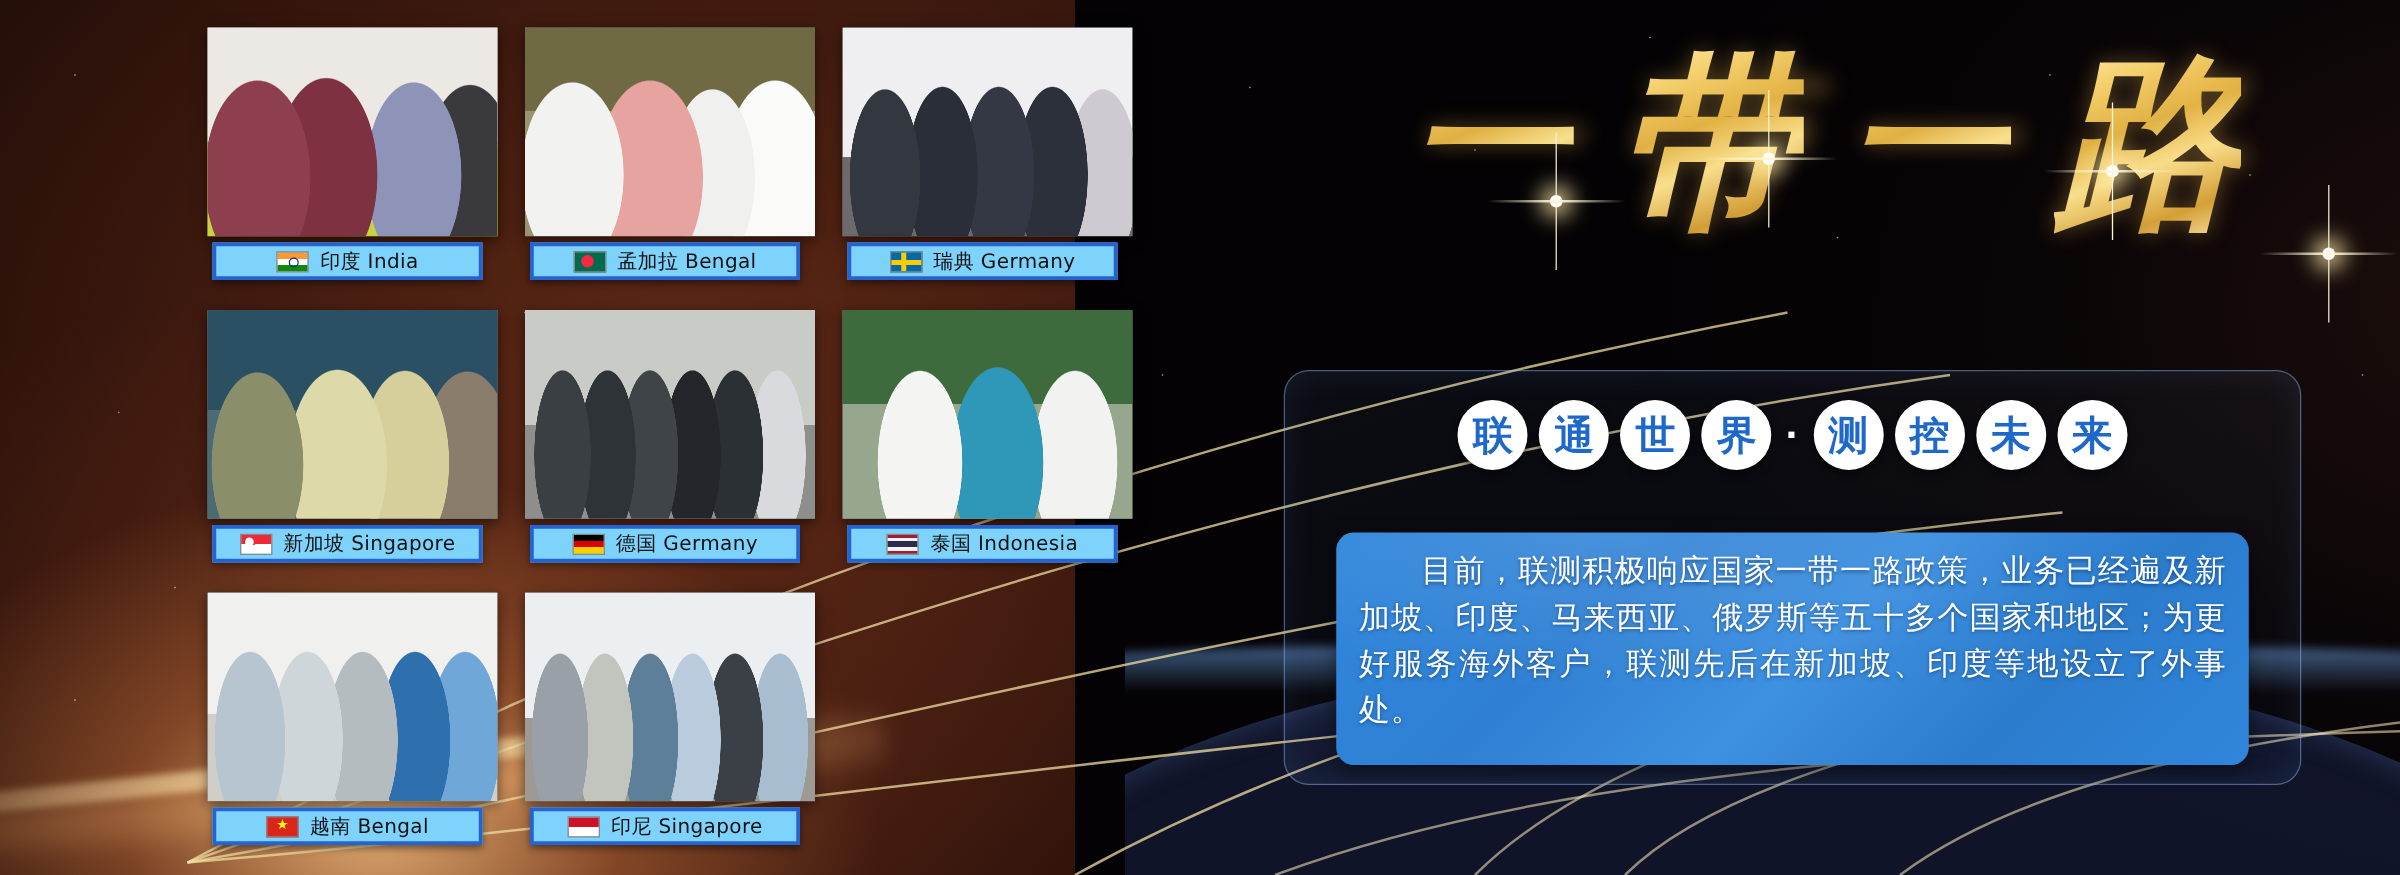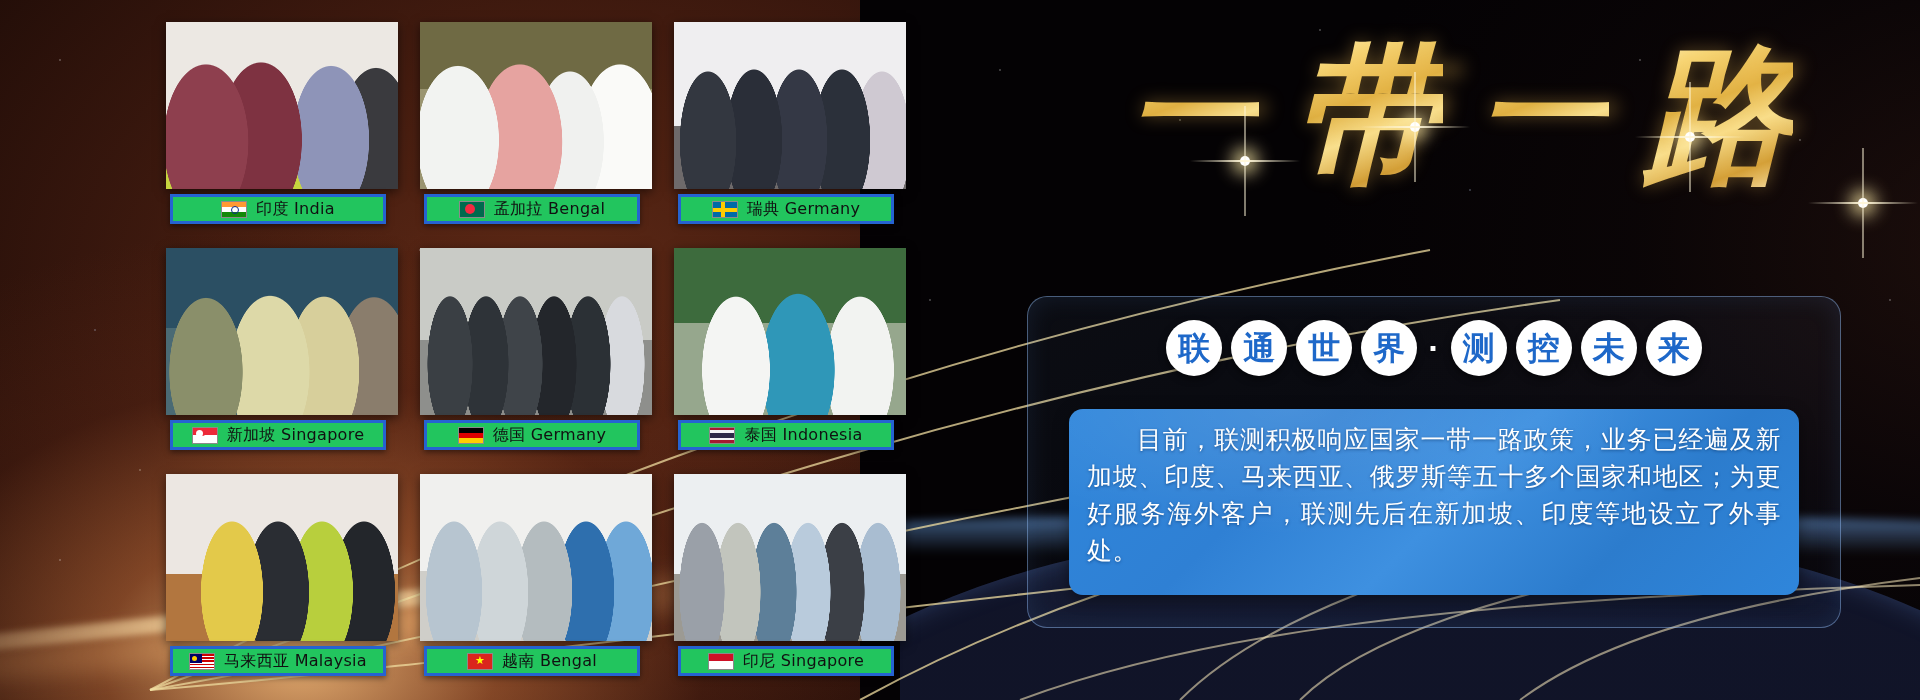--- a/index.html
+++ b/index.html
@@ -75,21 +75,21 @@
 
   
   #grid{position:absolute;left:166px;top:22px;width:740px;height:660px;
     display:grid;grid-template-columns:repeat(3,232px);grid-template-rows:repeat(3,208px);
     column-gap:22px;row-gap:18px;}
   .cell{position:relative;width:232px;height:208px;}
   .photo{position:relative;width:232px;height:167px;overflow:hidden;
     box-shadow:0 3px 10px rgba(0,0,0,0.55);background:#7d8a92;}
   .photo .ph-sky{position:absolute;inset:0;}
   .labelbar{position:absolute;left:4px;top:172px;width:216px;height:30px;
-    background:#22c55e;border:3px solid #2563d1;box-sizing:border-box;
+    background:#7dd3fc;border:3px solid #2563d1;box-sizing:border-box;
     display:flex;align-items:center;justify-content:center;gap:9px;
     box-shadow:0 2px 6px rgba(0,0,0,0.5);}
   .flag{width:26px;height:17px;flex:0 0 auto;border:1px solid #8a8a8a;box-sizing:border-box;position:relative;overflow:hidden;background:#fff;}
   .lbl{font-size:16px;color:#111;white-space:nowrap;letter-spacing:.3px;
        font-family:"DejaVu Sans","Liberation Sans",sans-serif;}
 
   
   .f-india{background:linear-gradient(180deg,#ff9933 0 33.3%,#ffffff 33.3% 66.6%,#138808 66.6% 100%);}
   .f-india::after{content:"";position:absolute;left:50%;top:50%;width:6px;height:6px;margin:-3px 0 0 -3px;border:1px solid #0a2d8f;border-radius:50%;}
   .f-bengal{background:#006a4e;}
@@ -130,21 +130,21 @@
     box-shadow:0 0 26px rgba(110,170,255,0.10) inset;}
   #slogan{position:absolute;left:0;right:0;top:16px;height:70px;
     display:flex;align-items:center;justify-content:center;gap:9px;}
   .sbub{width:56px;height:56px;border-radius:50%;background:#ffffff;
     display:flex;align-items:center;justify-content:center;
     color:#1e68c9;font-size:32px;font-weight:700;line-height:1;
     font-family:"DejaVu Sans","Liberation Sans",sans-serif;
     box-shadow:0 3px 7px rgba(0,0,0,0.55);}
   .sdot{color:#ffffff;font-size:34px;font-weight:700;line-height:1;padding:0 2px;
     text-shadow:0 2px 5px rgba(0,0,0,.6);}
-  #blurb{position:absolute;left:41px;top:112px;width:730px;height:186px;border-radius:14px;
+  #blurb{position:absolute;left:41px;top:129px;width:730px;height:186px;border-radius:14px;
     background:linear-gradient(135deg,#2f86db 0%,#2f80d4 30%,#3e90e0 52%,#2c7ccd 75%,#2f86db 100%);
     box-shadow:0 4px 16px rgba(0,0,0,0.45);overflow:hidden;
     padding:12px 18px 10px 18px;box-sizing:border-box;}
   #blurb .sheen{position:absolute;inset:0;pointer-events:none;
     background:
       linear-gradient(115deg, rgba(255,255,255,0.10) 0 2px, transparent 2px 100%),
       linear-gradient(62deg, rgba(255,255,255,0.09) 0 2px, transparent 2px 100%),
       linear-gradient(-48deg, rgba(255,255,255,0.08) 0 2px, transparent 2px 100%),
       radial-gradient(520px 180px at 30% 0%, rgba(255,255,255,0.12), rgba(255,255,255,0) 70%);}
   #blurb p{position:relative;margin:0;color:#ffffff;font-size:25px;line-height:37px;
@@ -275,34 +275,20 @@
           radial-gradient(52px 108px at 124px 122px,#2f97b8 0 70%,transparent 71%),
           radial-gradient(48px 104px at 186px 122px,#f2f3f1 0 70%,transparent 71%),
           linear-gradient(180deg,#3d6b3d 0 45%,#96a78d 45% 100%);"></div>
       </div>
       <div class="labelbar">
         <span class="flag f-thailand"></span>
         <span class="lbl">泰国 Indonesia</span>
       </div>
     </div>
 
-    <div class="cell">
-      <div class="photo">
-        <div class="ph-sky" style="background:
-          radial-gradient(44px 100px at 66px 118px,#e3c94a 0 70%,transparent 71%),
-          radial-gradient(44px 100px at 112px 118px,#2a2d33 0 70%,transparent 71%),
-          radial-gradient(44px 100px at 156px 118px,#b8cf3d 0 70%,transparent 71%),
-          radial-gradient(44px 100px at 198px 118px,#23262b 0 70%,transparent 71%),
-          linear-gradient(180deg,#ece7e2 0 60%,#b2763f 60% 100%);"></div>
-      </div>
-      <div class="labelbar">
-        <span class="flag f-malaysia"></span>
-        <span class="lbl">马来西亚 Malaysia</span>
-      </div>
-    </div>
 
     <div class="cell">
       <div class="photo">
         <div class="ph-sky" style="background:
           radial-gradient(40px 100px at 34px 118px,#b7c5d0 0 70%,transparent 71%),
           radial-gradient(40px 100px at 80px 118px,#cfd6d9 0 70%,transparent 71%),
           radial-gradient(40px 100px at 124px 118px,#b4bcbf 0 70%,transparent 71%),
           radial-gradient(40px 100px at 166px 118px,#2e6fae 0 70%,transparent 71%),
           radial-gradient(40px 100px at 206px 118px,#6fa8d8 0 70%,transparent 71%),
           linear-gradient(180deg,#f0f0ee 0 58%,#cfcec9 58% 100%);"></div>

